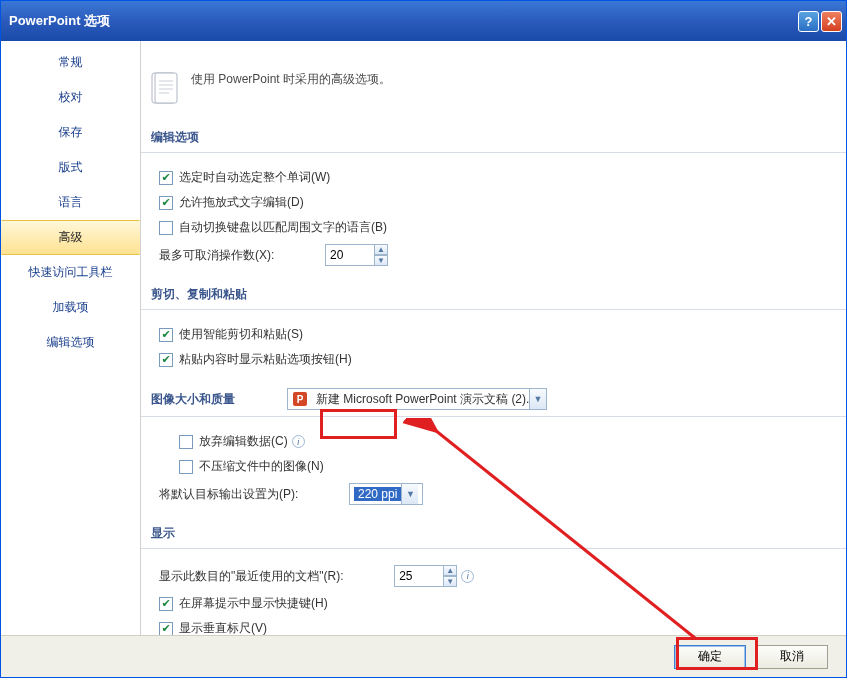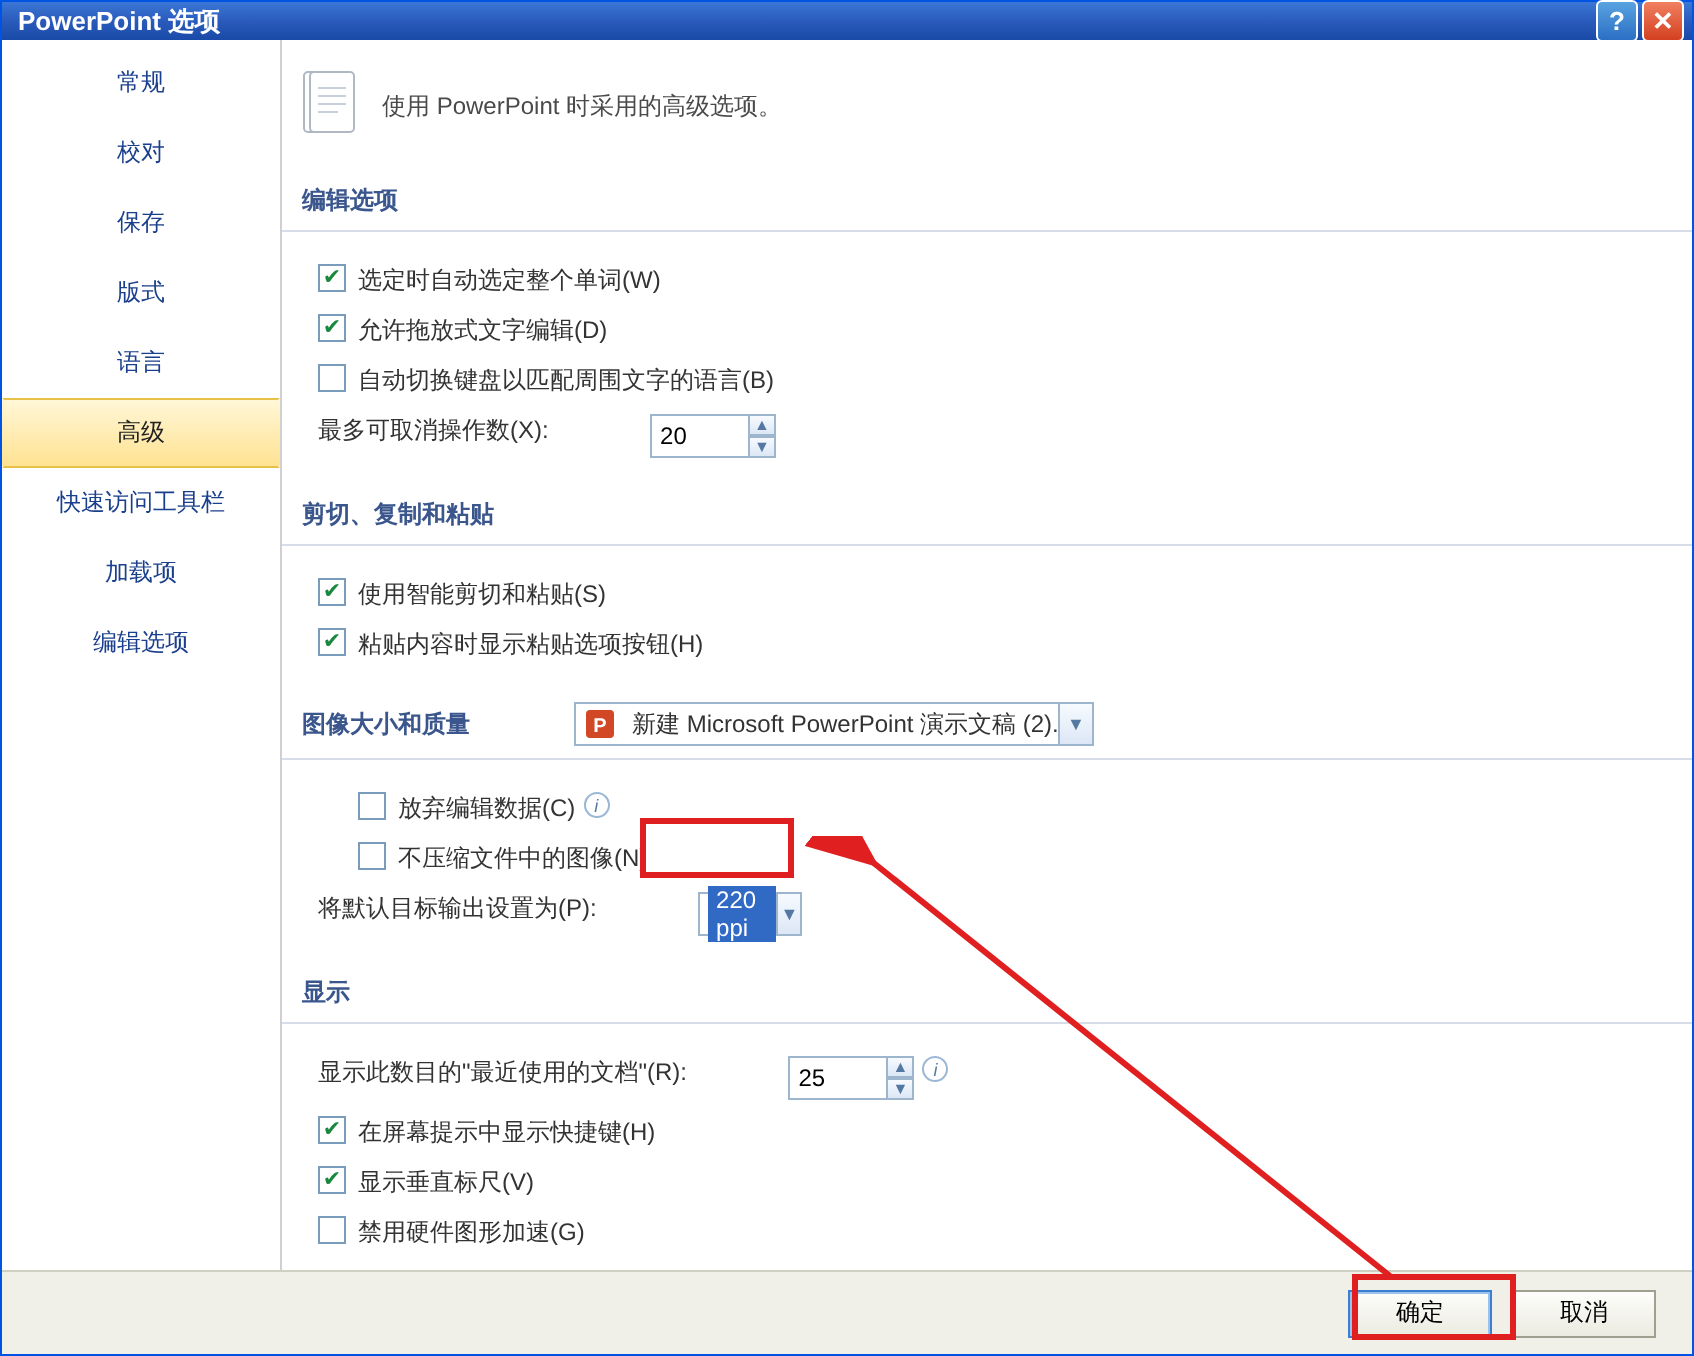--- a/index.html
+++ b/index.html
@@ -1,33 +1,33 @@
 <!DOCTYPE html>
 <html><head>
 <meta charset="utf-8">
 <style>
 * { box-sizing: border-box; margin: 0; padding: 0; }
 body { font-family: "Microsoft YaHei", "SimSun", Tahoma, sans-serif; font-size: 12px; background: #ece9d8; width: 847px; height: 678px; overflow: hidden; }
 .window { width: 847px; height: 678px; background: #fff; border: 1px solid #0054e3; display: flex; flex-direction: column; }
-.titlebar { height: 19px; background: linear-gradient(to bottom, #3b77d6 0%, #2a5bbc 50%, #1a4aa8 100%); display: flex; align-items: center; padding: 0 4px; color: #fff; font-weight: bold; font-size: 13px; }
+.titlebar { height: 40px; background: linear-gradient(to bottom, #3b77d6 0%, #2a5bbc 50%, #1a4aa8 100%); display: flex; align-items: center; padding: 0 4px; color: #fff; font-weight: bold; font-size: 13px; }
 .titlebar .title-text { flex: 1; padding-left: 4px; }
 .titlebar .winbtn { width: 21px; height: 21px; margin-left: 2px; display: flex; align-items: center; justify-content: center; border: 1px solid #fff; border-radius: 3px; }
 .help-btn { background: linear-gradient(#5aa3e0,#2a6fc5); }
 .close-btn { background: linear-gradient(#f08060,#d34020); }
 .body-area { flex: 1; display: flex; background: #fff; overflow: hidden; }
 .sidebar { width: 140px; background: #fff; border-right: 1px solid #d0d0d0; display: flex; flex-direction: column; padding-top: 4px; }
 .side-item { padding: 8px 14px; color: #1a3f8c; cursor: pointer; border: 1px solid transparent; text-align: center; }
 .side-item.selected { background: linear-gradient(to bottom, #fff7d7, #ffe292); border-top: 1px solid #e8c148; border-bottom: 1px solid #e8c148; color: #222; }
 .content { flex: 1; overflow-y: auto; background: #fff; padding: 0; }
-.header-row { display: flex; align-items: center; padding: 14px 10px 14px 8px; }
+.header-row { display: flex; align-items: flex-start; padding: 14px 10px 14px 8px; margin-top: 16px; }
 .header-icon { width: 32px; height: 38px; margin-right: 10px; }
 .header-text { color: #4a4a4a; }
 .section-title { background: #fff; color: #3a568c; font-weight: bold; padding: 6px 10px; border-bottom: 1px solid #d7dde8; margin-bottom: 8px; }
 .section-body { padding: 4px 18px 10px 18px; }
-.row { display: flex; align-items: flex-start; padding: 4px 0; flex-wrap: wrap; }
+.row { display: flex; align-items: center; padding: 4px 0; flex-wrap: wrap; }
 .row .indent { width: 20px; }
 .chk { width: 14px; height: 14px; border: 1px solid #7a9cbc; margin-right: 6px; display: inline-flex; align-items: center; justify-content: center; background: #fff; }
 .chk.checked::after { content: "✔"; font-size: 11px; color: #19883e; line-height: 1; }
 .lbl { color: #333; }
 .numbox, .textbox, .combo { border: 1px solid #9db6ce; background: #fff; height: 22px; display: inline-flex; align-items: center; padding: 0 4px; margin-left: 44px; }
 .numbox { width: 50px; }
 .spin { width: 14px; display: flex; flex-direction: column; margin-left: -1px; }
 .spin div { height: 11px; border: 1px solid #9db6ce; background: linear-gradient(#f7faff,#dce7f5); font-size: 8px; text-align: center; line-height: 9px; color: #5578a3; }
 .combo { padding-right: 0; }
 .combo .val { padding: 0 4px; }
@@ -134,21 +134,21 @@
               <span class="chk"></span>
               <span class="lbl">放弃编辑数据(C)</span>
               <span class="info-icon">i</span>
             </div>
           <div class="row">
               <span class="indent"></span>
               <span class="chk"></span>
               <span class="lbl">不压缩文件中的图像(N)</span>
             </div>
           <div class="row"><span class="lbl">将默认目标输出设置为(P):</span>&nbsp;&nbsp;
-            <span class="combo" style="width:52px;">
+            <span class="combo" style="width:74px;">
               <span class="val sel">220 ppi</span>
               <span class="arrow">▼</span>
             </span>
           </div>
         </div>
 
         <div class="section-title">显示</div>
         <div class="section-body">
           <div class="row">
             <span class="lbl">显示此数目的"最近使用的文档"(R):</span>&nbsp;&nbsp;

